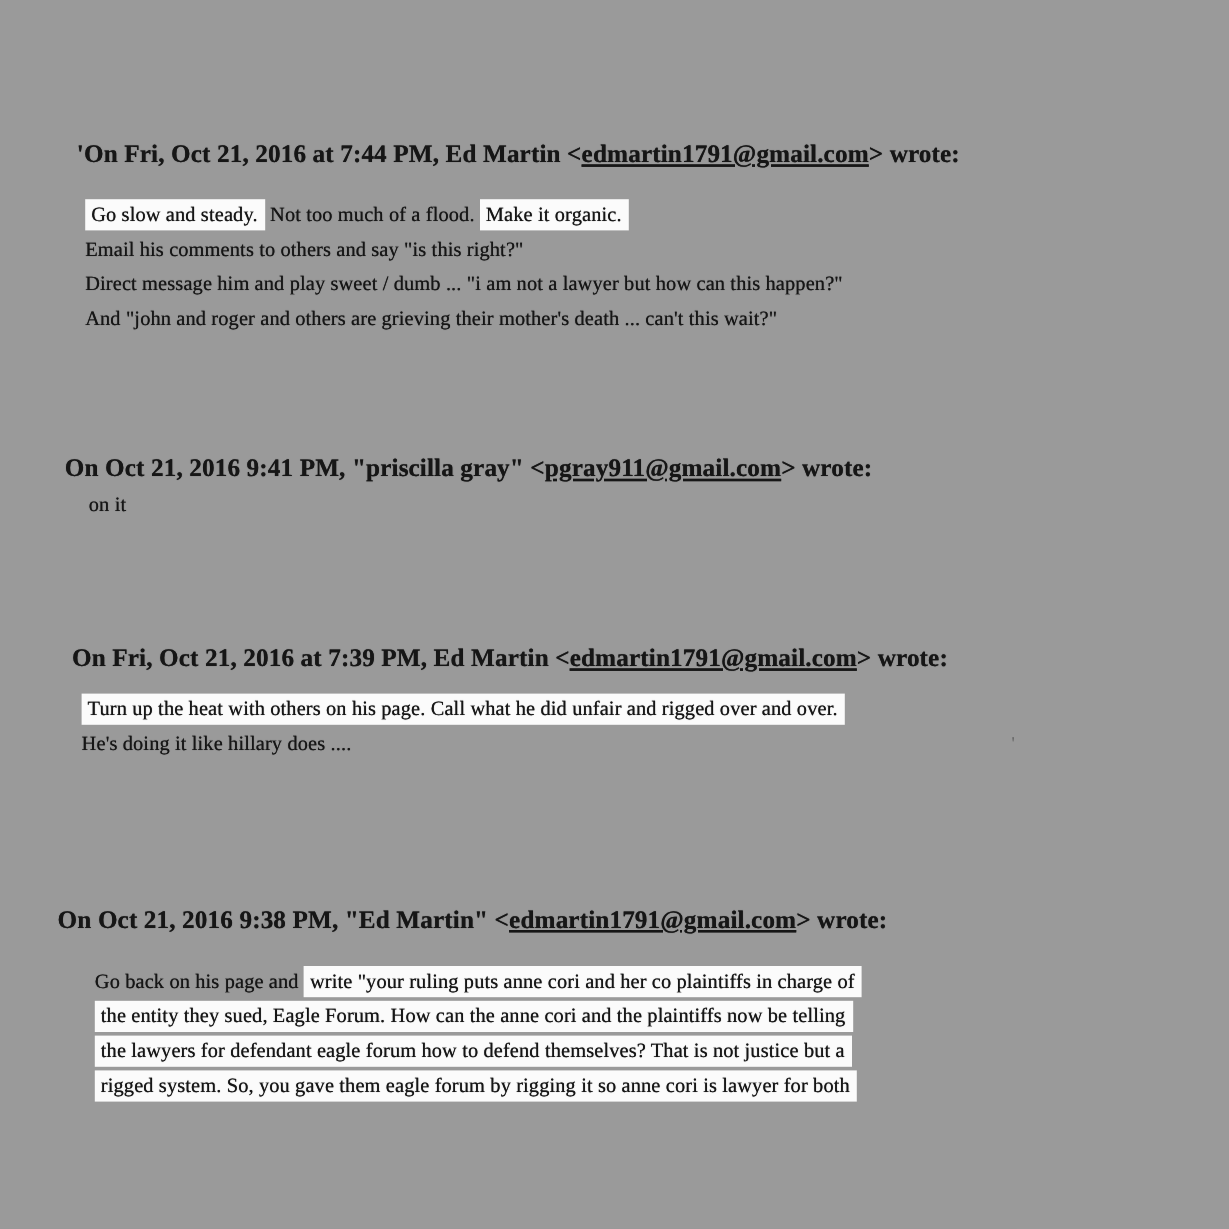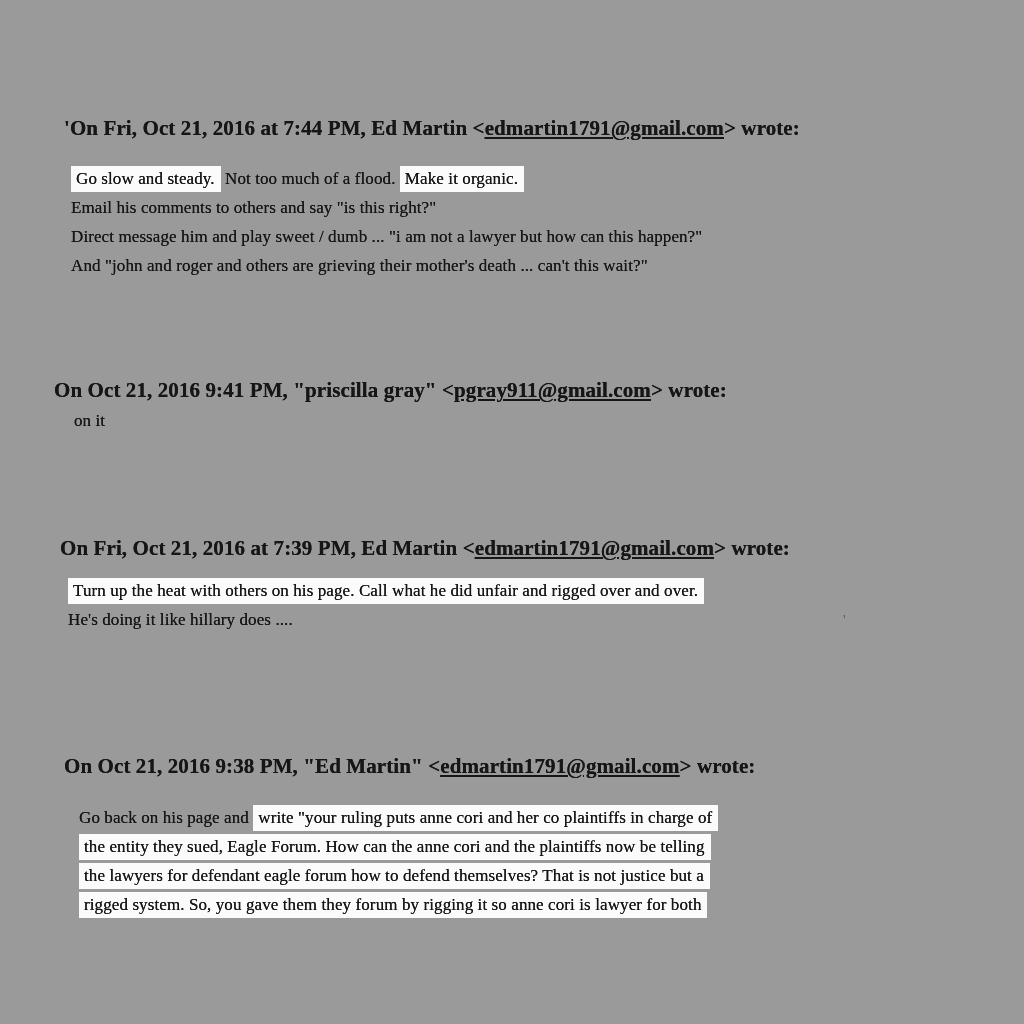--- a/index.html
+++ b/index.html
@@ -78,23 +78,23 @@
   <div class="hdr" style="top:536px;left:60px;">
     <span>On Fri, Oct 21, 2016 at 7:39 PM, Ed Martin &lt;</span><span class="email-addr">edmartin1791@gmail.com</span><span>&gt; wrote:</span>
   </div>
   <div class="body" style="top:576px;left:68px;">
     <div class="line"><span class="hl">Turn up the heat with others on his page. Call what he did unfair and rigged over and over.</span></div>
     <div class="line"><span>He's doing it like hillary does ....</span></div>
   </div>
 
   <div class="speck">'</div>
 
-  <div class="hdr" style="top:754px;left:64px;">
+  <div class="hdr" style="top:754px;left:48px;">
     <span>On Oct 21, 2016 9:38 PM, "Ed Martin" &lt;</span><span class="email-addr">edmartin1791@gmail.com</span><span>&gt; wrote:</span>
   </div>
   <div class="body" style="top:803px;left:58px;padding-left:21px;">
     <div class="line"><span>Go back on his page and </span><span class="hl">write "your ruling puts anne cori and her co plaintiffs in charge of</span></div>
     <div class="line"><span class="hl">the entity they sued, Eagle Forum. How can the anne cori and the plaintiffs now be telling</span></div>
     <div class="line"><span class="hl">the lawyers for defendant eagle forum how to defend themselves?  That is not justice but a</span></div>
-    <div class="line"><span class="hl">rigged system. So, you gave them they forum by rigging it so anne cori is lawyer for both</span></div>
+    <div class="line"><span class="hl">rigged system. So, you gave them eagle forum by rigging it so anne cori is lawyer for both</span></div>
   </div>
 
 </div>
 
 </body></html>

